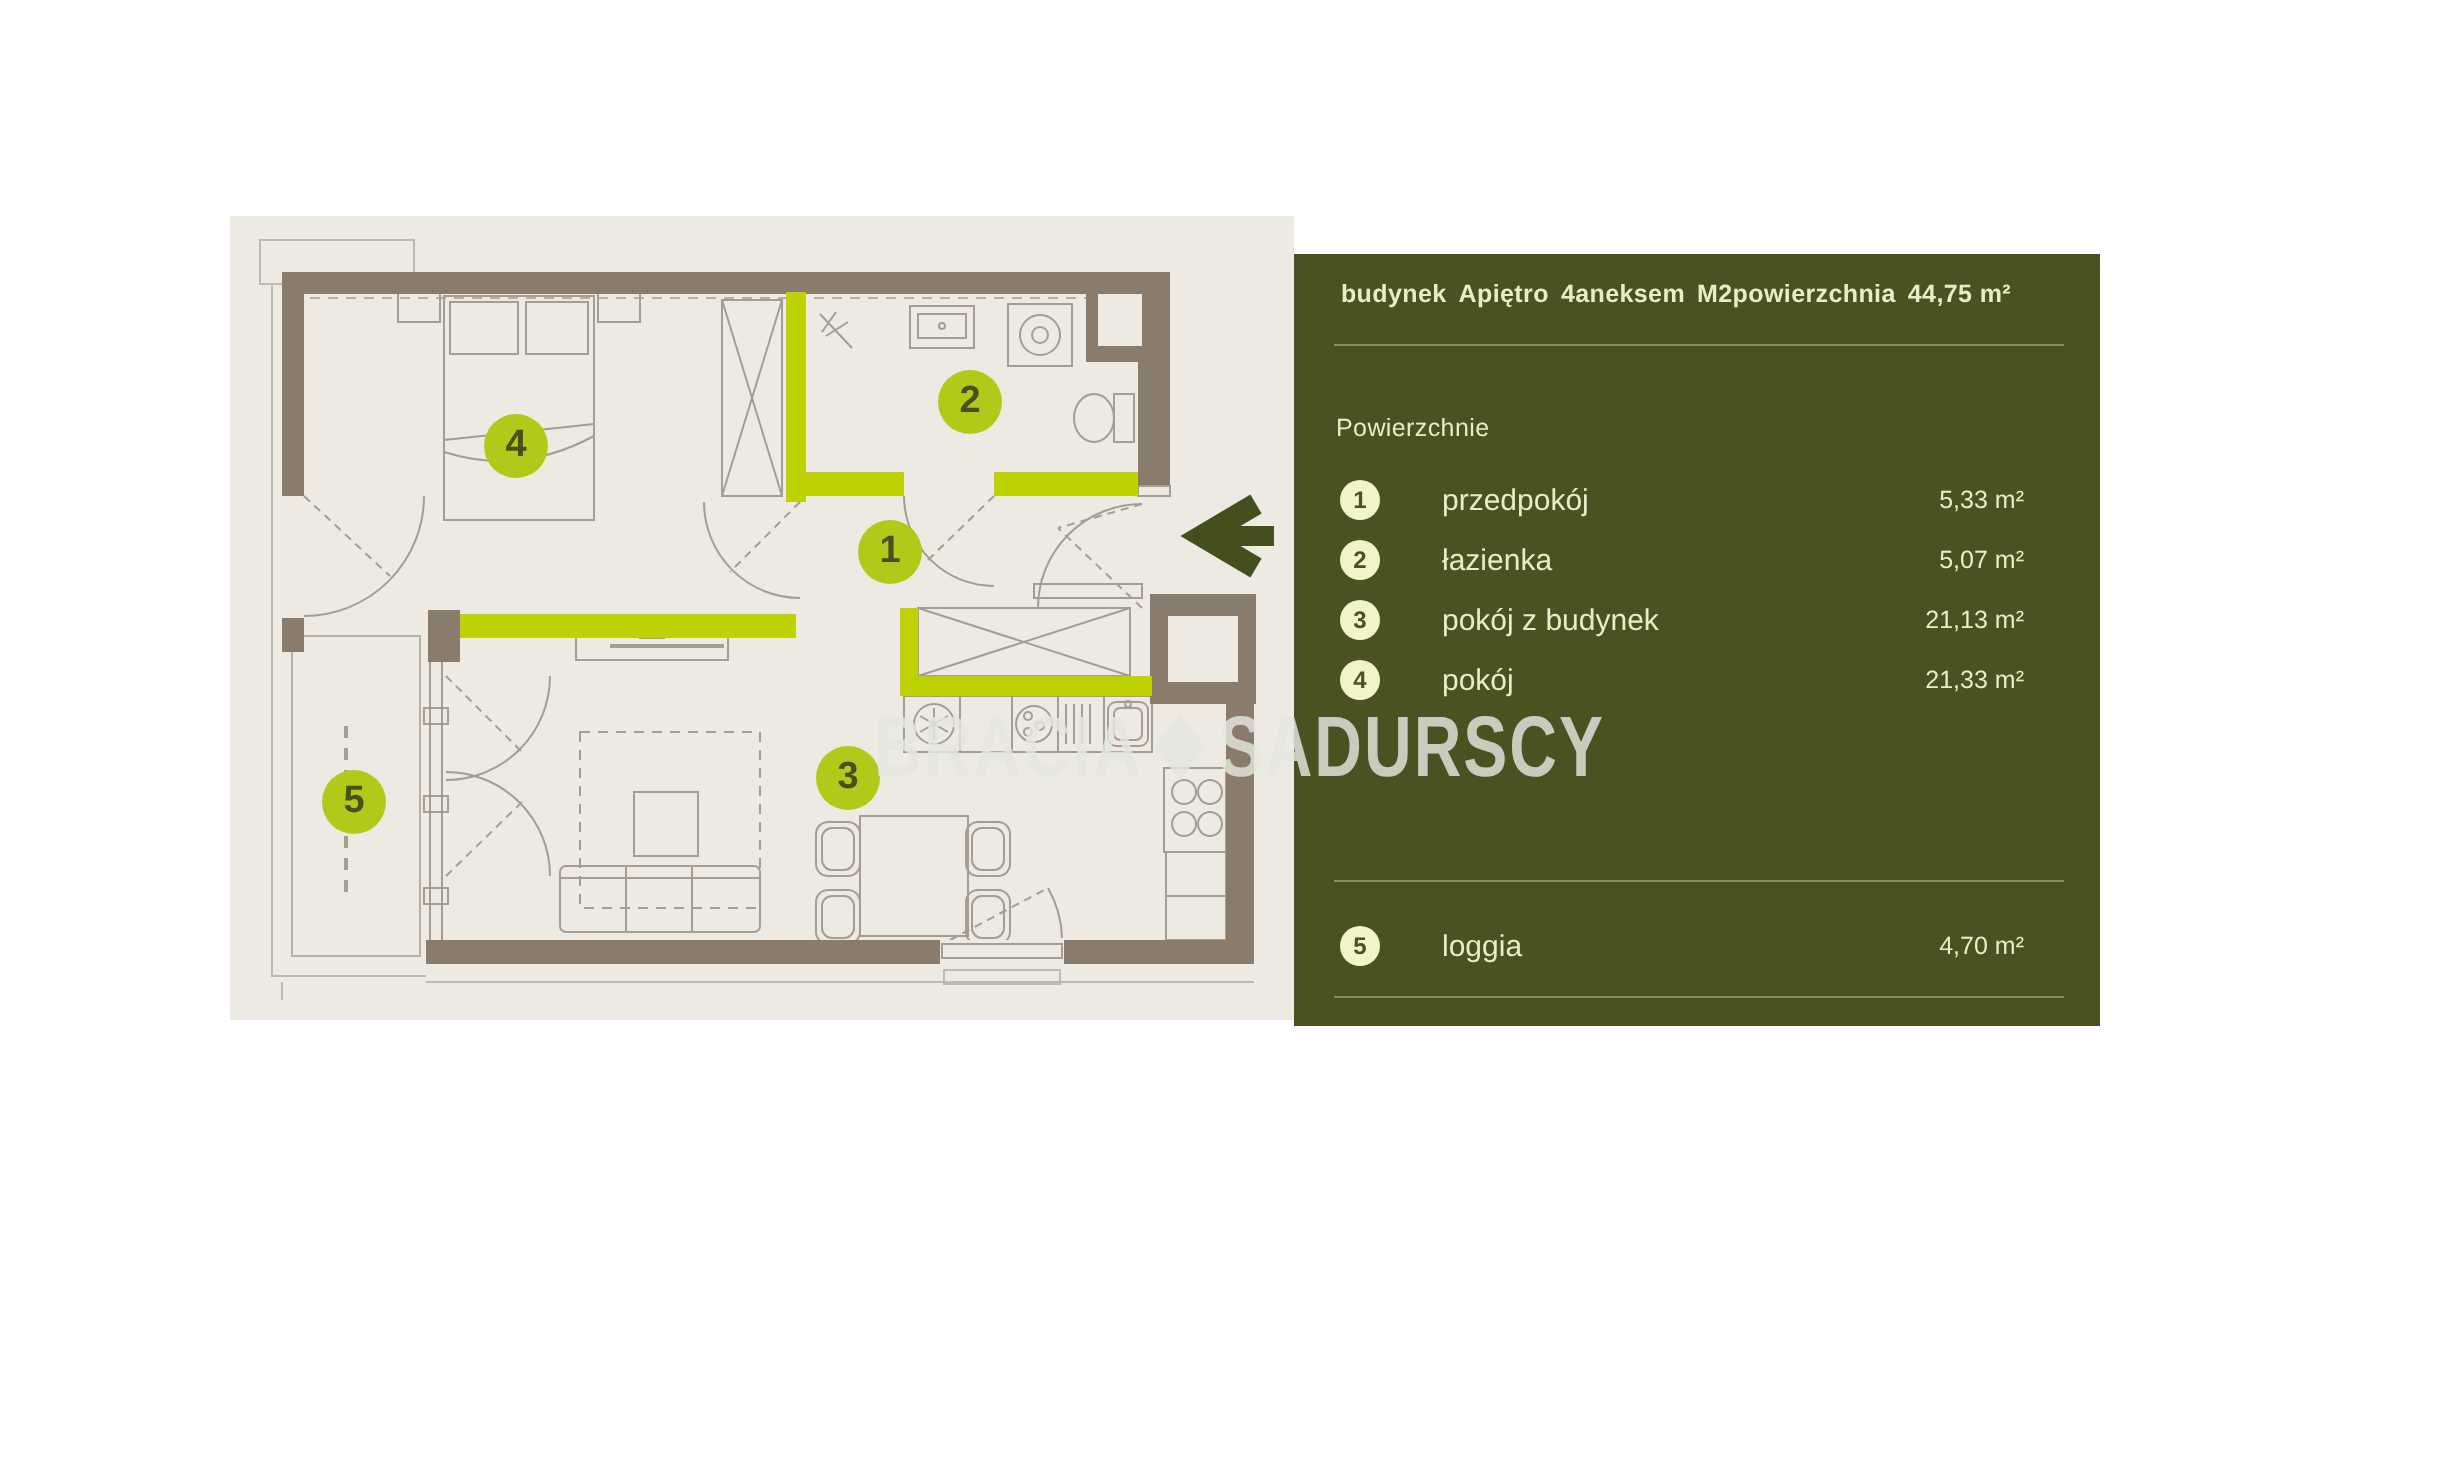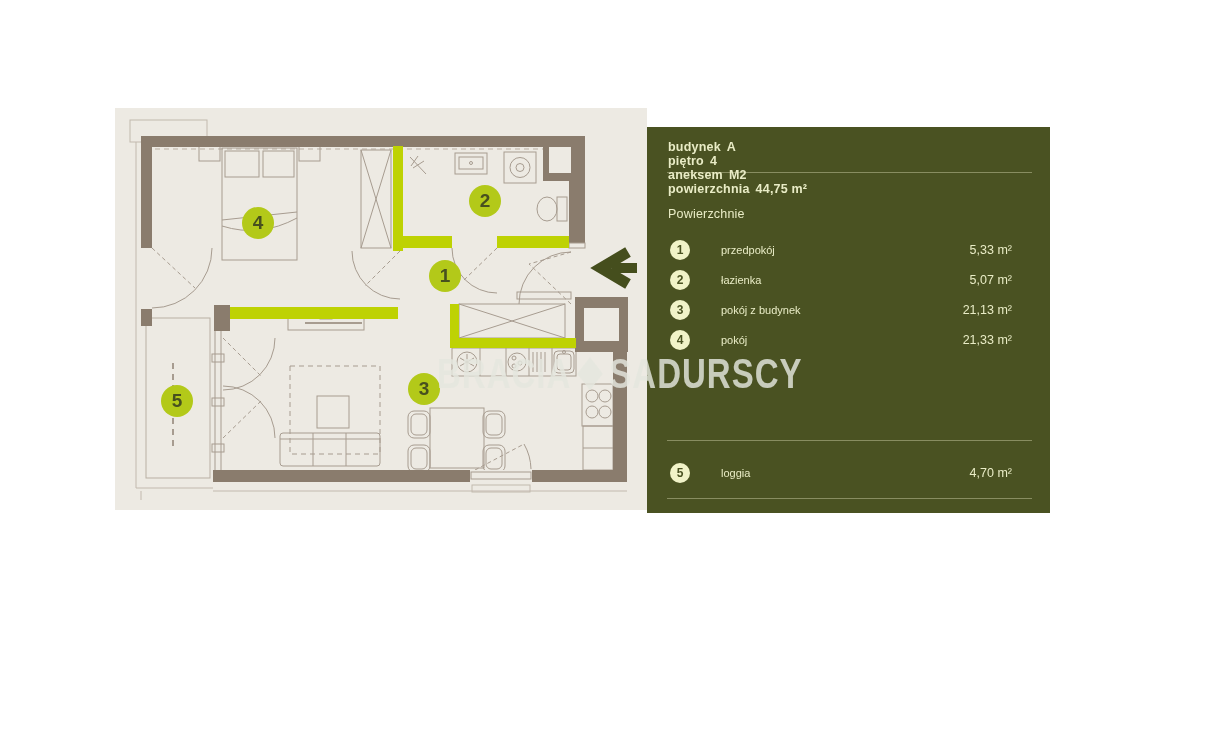--- a/index.html
+++ b/index.html
@@ -19,42 +19,42 @@
     font-size:19px;font-weight:bold;display:flex;align-items:center;justify-content:center;
     z-index:3;
   }
   
   .panel{
     position:absolute;left:647px;top:127px;width:403px;height:386px;
     background:#4a5222;color:#e9ecc6;
   }
   .panel-header{
     position:absolute;top:13px;left:21px;right:42px;
-    display:flex;justify-content:flex-start;
-    font-size:12.5px;font-weight:bold;letter-spacing:0.2px;flex-direction:column;
+    display:flex;justify-content:center;
+    font-size:12.5px;font-weight:bold;letter-spacing:0.2px;
   }
   .hitem span + span{margin-left:6px;}
   .divider{
     position:absolute;left:20px;right:18px;height:1px;
     background:rgba(238,240,200,0.38);
   }
   .d1{top:45px;} .d2{top:313px;} .d3{top:371px;}
   .section-title{
     position:absolute;top:80px;left:21px;
     font-size:12.5px;font-weight:normal;letter-spacing:0.2px;
   }
   .rows{position:absolute;top:108px;left:0;right:0;}
   .loggia-wrap{position:absolute;top:331px;left:0;right:0;}
   .prow{display:flex;align-items:center;height:30px;padding:0 38px 0 23px;}
   .pbadge{
     flex:0 0 20px;width:20px;height:20px;border-radius:50%;
     background:#f1f3c8;color:#4a5222;font-size:12px;font-weight:bold;
     display:flex;align-items:center;justify-content:center;margin-right:31px;
   }
-  .plabel{font-size:11px;text-align:center;}
+  .plabel{font-size:15px;text-align:center;}
   .parea{margin-left:auto;font-size:12.5px;text-align:right;}
   
   .watermark{
     position:absolute;left:437px;top:349px;z-index:6;
     font-size:33px;font-weight:bold;letter-spacing:1px;white-space:nowrap;
     color:rgba(228,230,222,0.82);
     transform:scaleY(1.30);transform-origin:left top;
     display:flex;align-items:center;
   }
   .wm-diamond{

